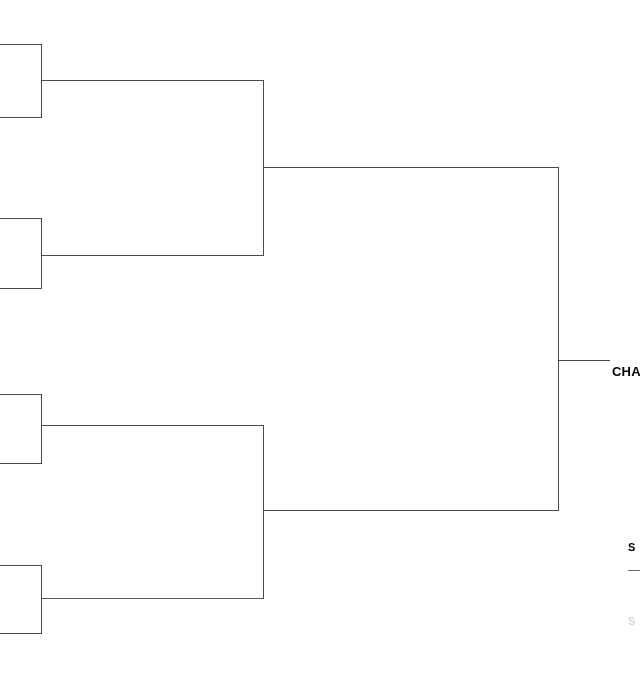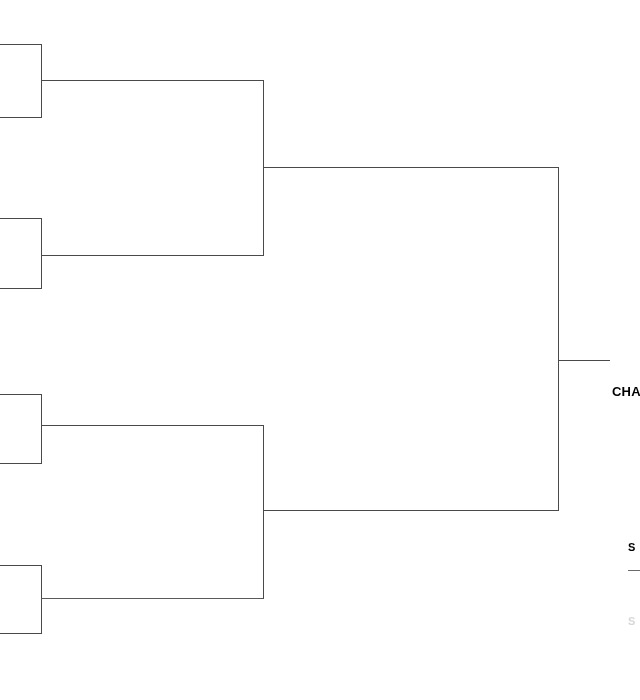--- a/index.html
+++ b/index.html
@@ -31,21 +31,21 @@
     position: absolute;
     width: 0;
     border-left: 1px solid #4a4a4a;
   }
   .hline.thin { border-top-color: #5a5a5a; }
 
   
   .champion-label {
     position: absolute;
     left: 612px;
-    top: 384px;
+    top: 364px;
     font-size: 13px;
     font-weight: bold;
     color: #000000;
     letter-spacing: 0.2px;
     white-space: nowrap;
   }
 
   
   .sig-block {
     position: absolute;

